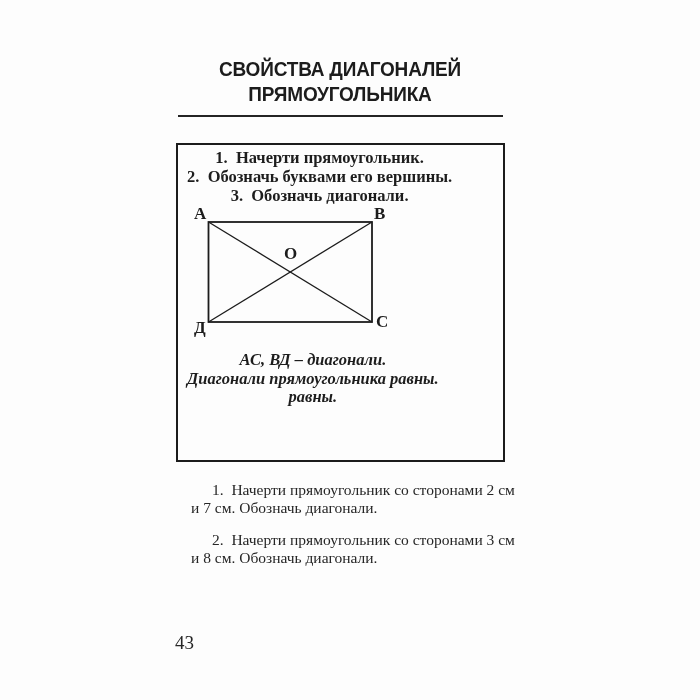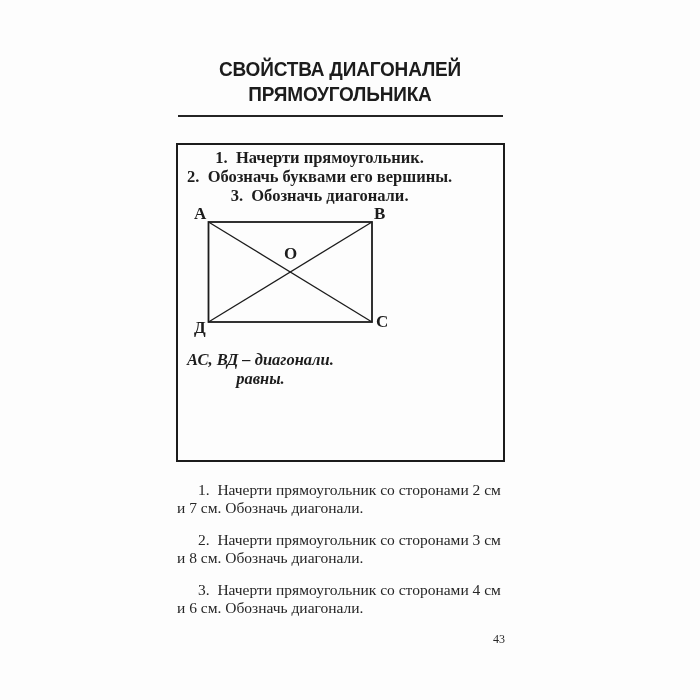--- a/index.html
+++ b/index.html
@@ -72,29 +72,29 @@
   }
   .exercises {
     position: absolute;
     left: 177px;
     top: 481px;
     width: 340px;
     font-size: 15.5px;
     line-height: 17.5px;
     color: #262626;
   }
-  .exercise { margin-bottom: 15px; }
+  .exercise { margin-bottom: 15px; margin-left: 14px; }
   .exercise .first { padding-left: 21px; }
   .page-number {
     position: absolute;
     top: 632px;
     left: 175px;
     width: 330px;
-    text-align: right;
-    font-size: 12px;
+    text-align: left;
+    font-size: 19px;
     color: #262626;
   }
 </style>
 </head>
 <body>
 
 <div class="page-title">
   <div>СВОЙСТВА ДИАГОНАЛЕЙ</div>
   <div>ПРЯМОУГОЛЬНИКА</div>
 </div>
@@ -113,32 +113,29 @@
     <line x1="194" y1="22" x2="30.5" y2="122" stroke="#1c1c1c" stroke-width="1.3"></line>
     <text x="16" y="19" font-family="Liberation Serif, serif" font-weight="bold" font-size="17" fill="#1c1c1c">А</text>
     <text x="196" y="19" font-family="Liberation Serif, serif" font-weight="bold" font-size="17" fill="#1c1c1c">В</text>
     <text x="16" y="133" font-family="Liberation Serif, serif" font-weight="bold" font-size="17" fill="#1c1c1c">Д</text>
     <text x="198" y="127" font-family="Liberation Serif, serif" font-weight="bold" font-size="17" fill="#1c1c1c">С</text>
     <text x="106" y="59" font-family="Liberation Serif, serif" font-weight="bold" font-size="17" fill="#1c1c1c">О</text>
   </svg>
 
   <div class="statements">
     <div class="line">АС, ВД – диагонали.</div>
+    <div class="line">Диагонали прямоугольника равны.</div>
     <div class="line">равны.</div>
   </div>
 </div>
 
 <div class="exercises">
   <div class="exercise">
     <div class="line first">1.  Начерти прямоугольник со сторонами 2 см</div>
     <div class="line">и 7 см. Обозначь диагонали.</div>
   </div>
   <div class="exercise">
     <div class="line first">2.  Начерти прямоугольник со сторонами 3 см</div>
     <div class="line">и 8 см. Обозначь диагонали.</div>
   </div>
-  <div class="exercise">
-    <div class="line first">3.  Начерти прямоугольник со сторонами 4 см</div>
-    <div class="line">и 6 см. Обозначь диагонали.</div>
-  </div>
 </div>
 
 <div class="page-number">43</div>
 
 </body></html>

